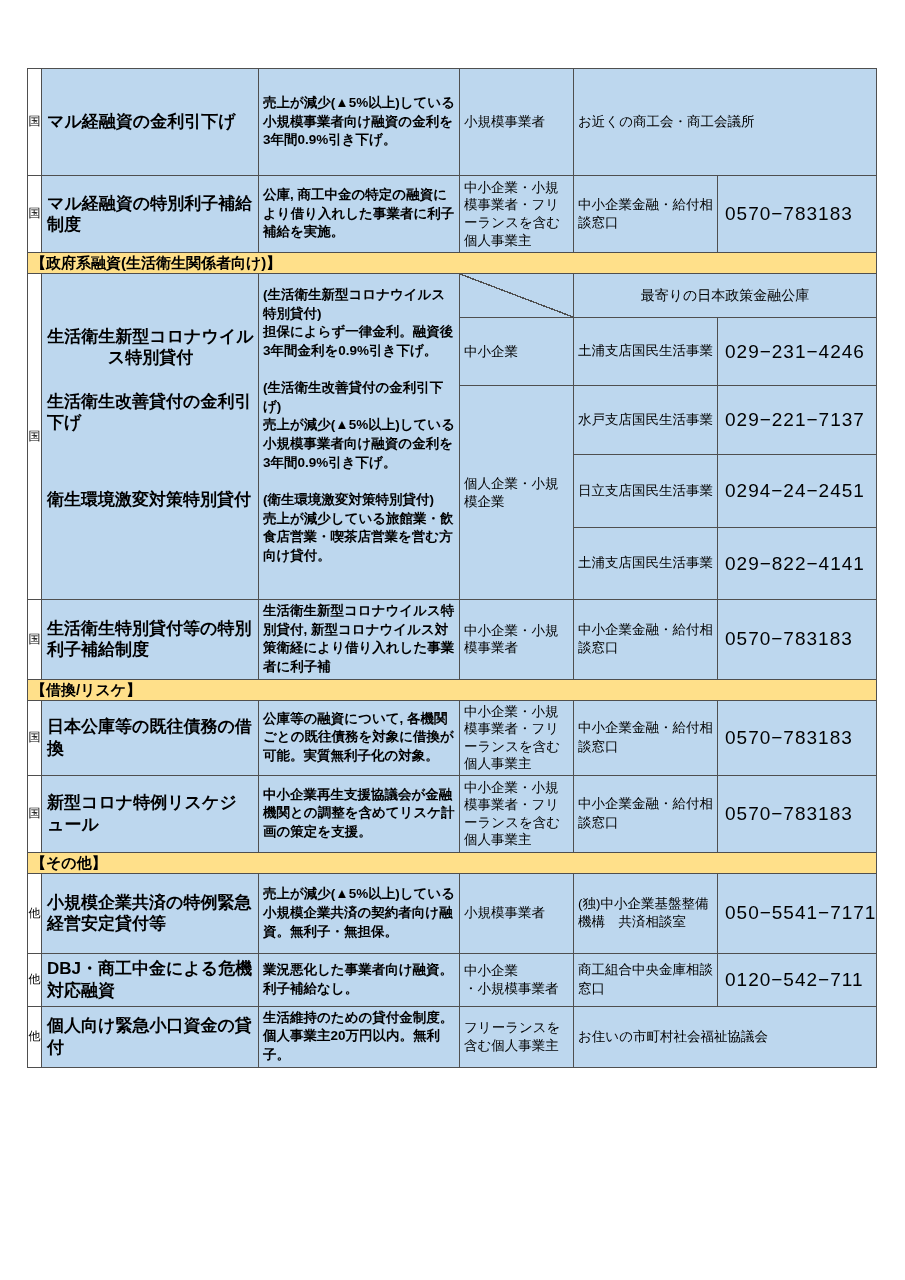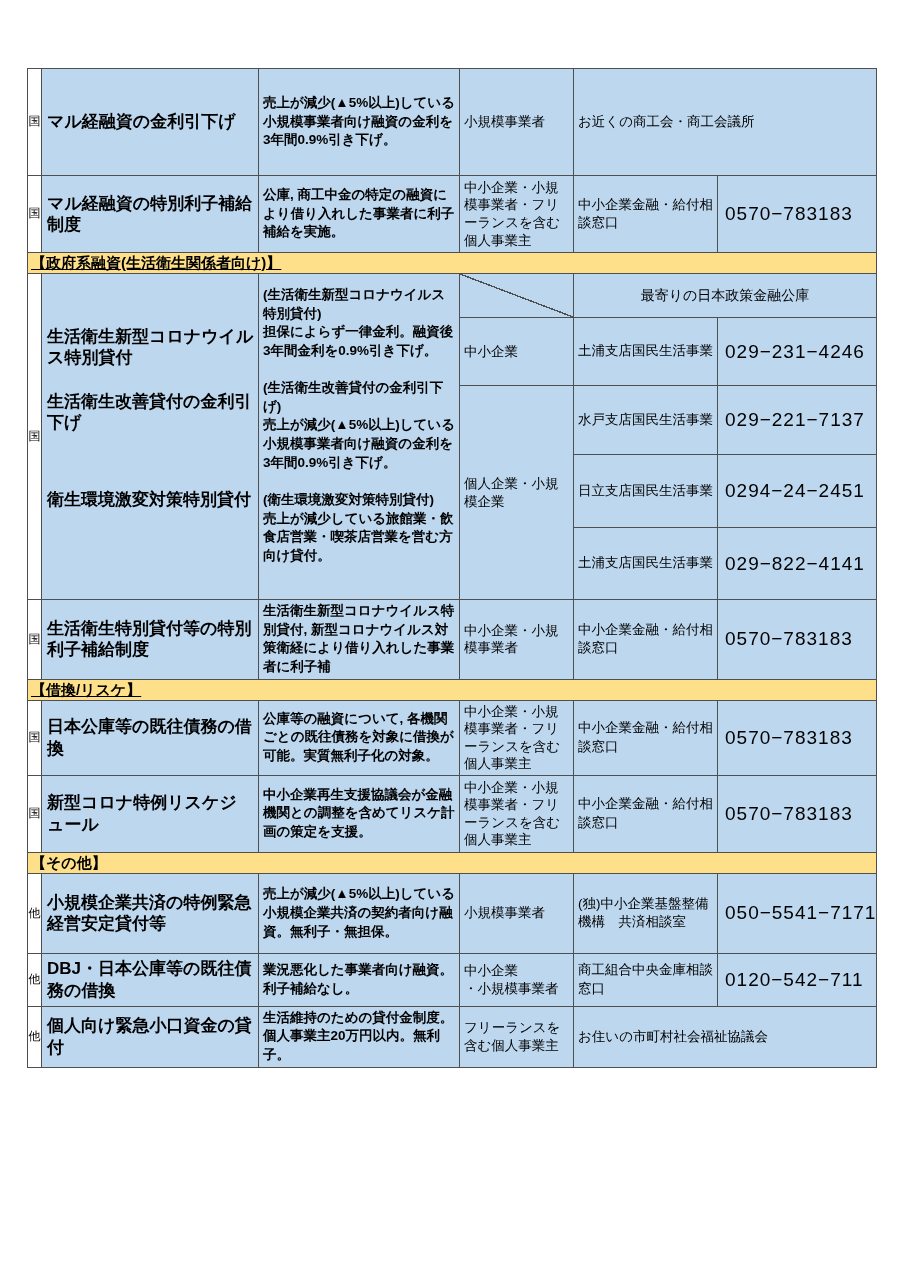--- a/index.html
+++ b/index.html
@@ -75,34 +75,34 @@
     padding:1px 3px;
     line-height:1.2;
   }
   td.gov-titles-cell{vertical-align:top;}
   .gov-titles div{
     font-weight:bold;
     font-size:17px;
     line-height:1.25;
     padding-left:1px;
   }
-  .gov-titles div:nth-child(1){margin-top:50px;}
+  .gov-titles div:nth-child(1){margin-top:50px;text-align:center;}
   .gov-titles div:nth-child(2){margin-top:22px;}
   .gov-titles div:nth-child(3){margin-top:56px;}
   td.diag{padding:0;position:relative;}
   .diag-line{
     position:absolute;inset:0;
     background:linear-gradient(to top right,
       transparent calc(50% - 0.7px),
       #4f4f4f calc(50% - 0.7px),
       #4f4f4f calc(50% + 0.7px),
       transparent calc(50% + 0.7px));
   }
   
-  tr.h107{height:107px;} tr.h77{height:77px;} tr.h22{height:18px;text-decoration:underline;}
+  tr.h107{height:107px;} tr.h77{height:77px;} tr.h22{height:18px;}
   tr.h44{height:44px;}  tr.h68{height:68px;} tr.h69{height:69px;}
   tr.h73{height:73px;}  tr.h72{height:72px;} tr.h19{height:19px;margin-left:39px;}
   tr.h80{height:80px;}  tr.h53{height:53px;} tr.h57{height:57px;}
 </style>
 </head>
 <body>
 
 <div class="sheet">
 <table>
   <colgroup>
@@ -216,21 +216,21 @@
     <td class="tag">他</td>
     <td class="title">小規模企業共済の特例緊急経営安定貸付等</td>
     <td class="desc">売上が減少(▲5%以上)している小規模企業共済の契約者向け融資。無利子・無担保。</td>
     <td class="aud">小規模事業者</td>
     <td class="contact">(独)中小企業基盤整備機構　共済相談室</td>
     <td class="phone">050−5541−7171</td>
   </tr>
 
   <tr class="h53">
     <td class="tag">他</td>
-    <td class="title">DBJ・日本公庫等の既往債務の借換</td>
+    <td class="title">DBJ・商工中金による危機対応融資</td>
     <td class="desc">業況悪化した事業者向け融資。利子補給なし。</td>
     <td class="aud">中小企業
 ・小規模事業者</td>
     <td class="contact">商工組合中央金庫相談窓口</td>
     <td class="phone">0120−542−711</td>
   </tr>
 
   <tr class="h57">
     <td class="tag">他</td>
     <td class="title">個人向け緊急小口資金の貸付</td>

